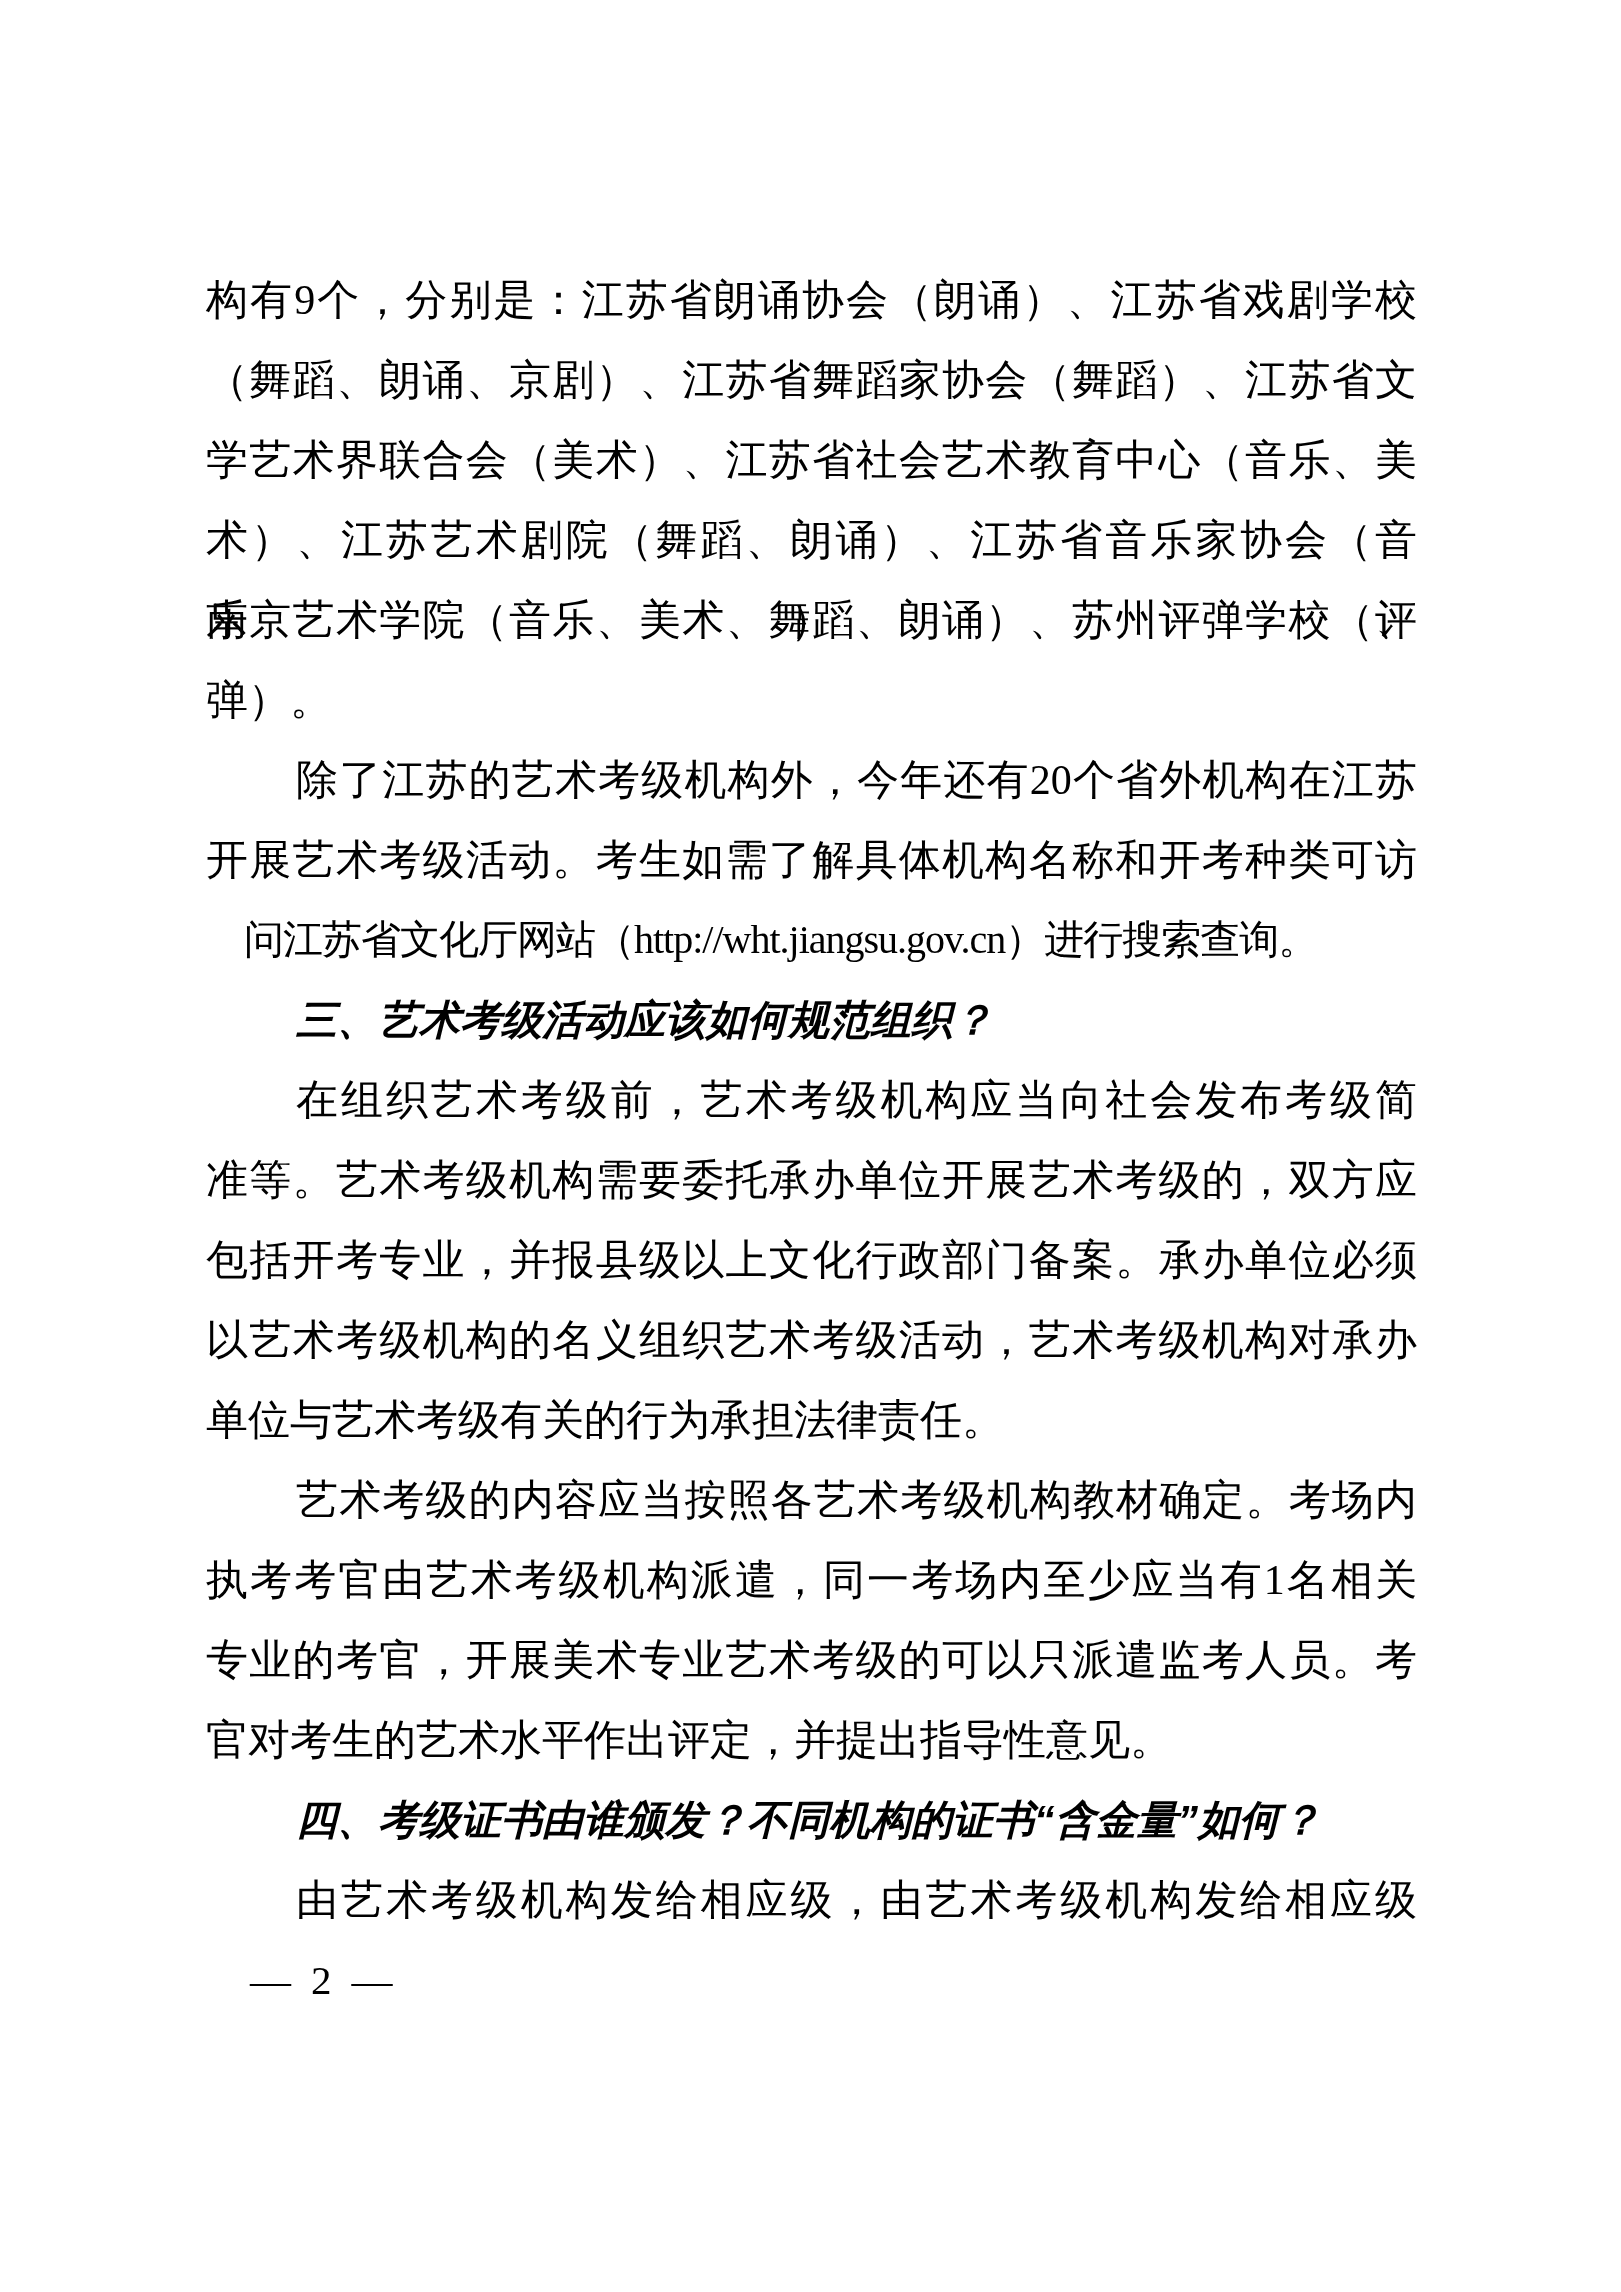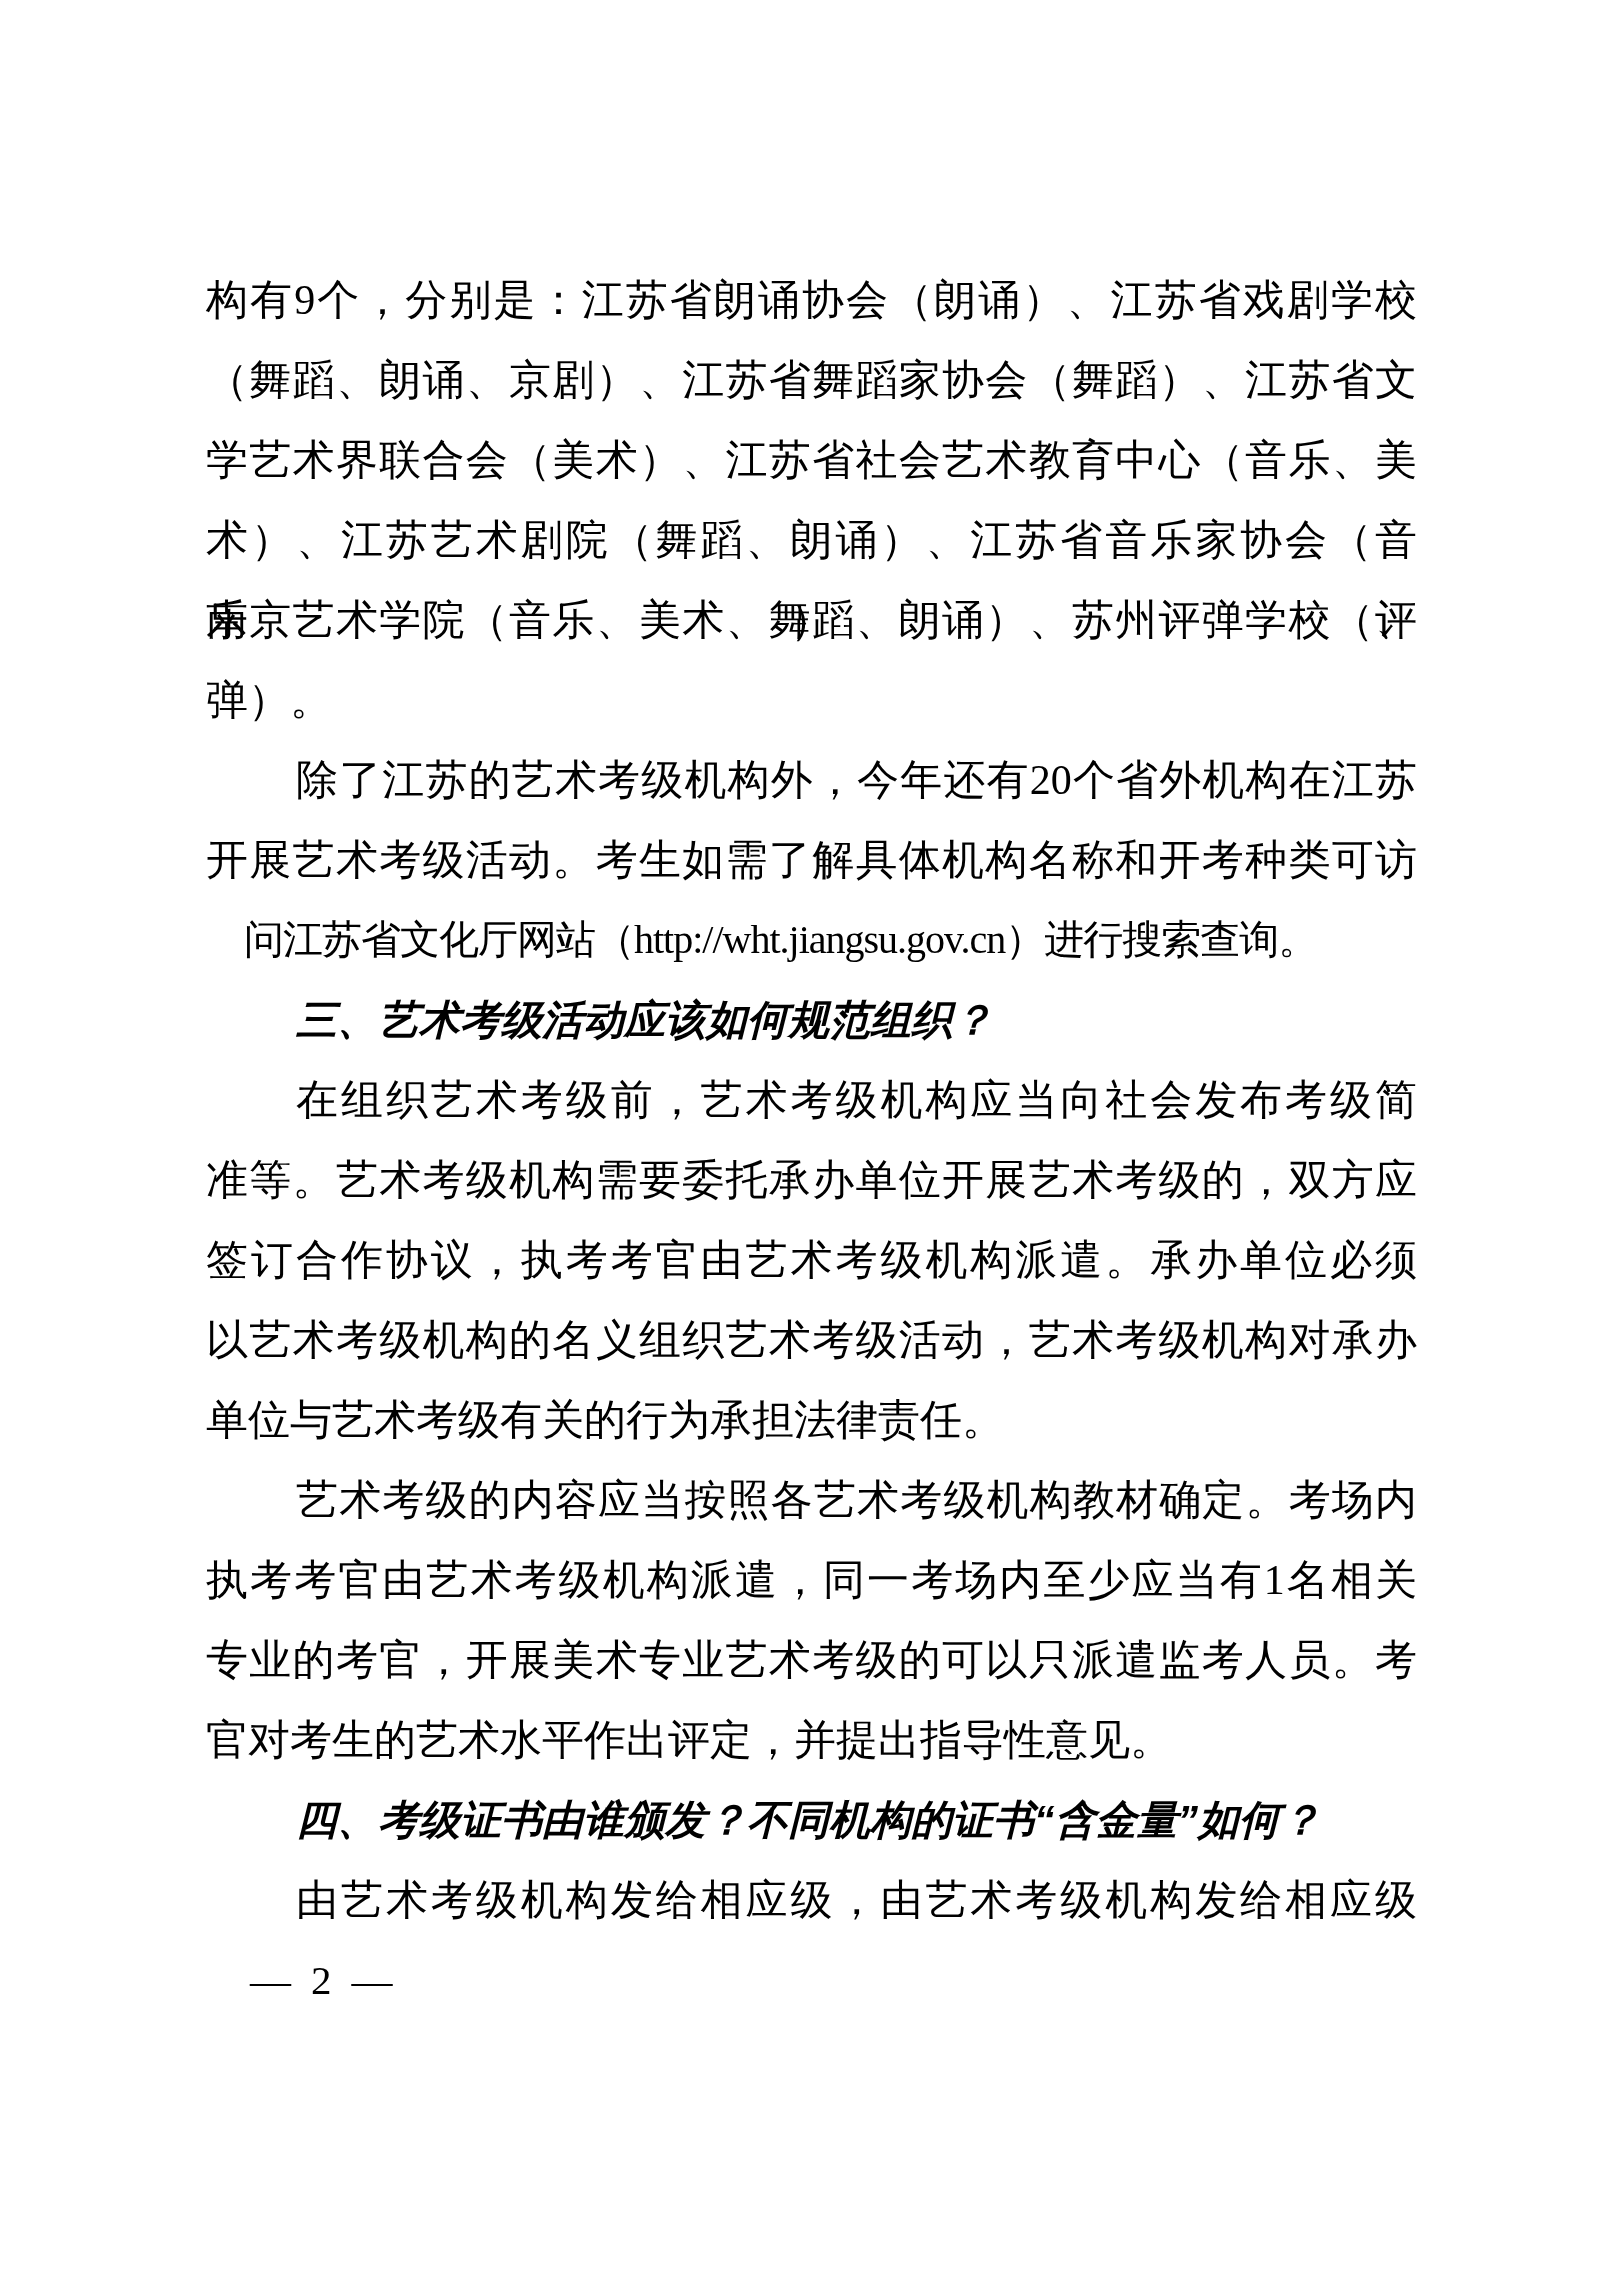--- a/index.html
+++ b/index.html
@@ -75,21 +75,21 @@
     <div class="line end">弹）。</div>
 
     <div class="line indent">除了江苏的艺术考级机构外，今年还有20个省外机构在江苏</div>
     <div class="line">开展艺术考级活动。考生如需了解具体机构名称和开考种类可访</div>
     <div class="line end tight">问江苏省文化厅网站（http://wht.jiangsu.gov.cn）进行搜索查询。</div>
 
     <div class="line indent heading end">三、艺术考级活动应该如何规范组织？</div>
 
     <div class="line indent">在组织艺术考级前，艺术考级机构应当向社会发布考级简</div>
     <div class="line">准等。艺术考级机构需要委托承办单位开展艺术考级的，双方应</div>
-    <div class="line">签订合作协议，执考考官由艺术考级机构派遣。承办单位必须</div>
+    <div class="line">包括开考专业，并报县级以上文化行政部门备案。承办单位必须</div>
     <div class="line">以艺术考级机构的名义组织艺术考级活动，艺术考级机构对承办</div>
     <div class="line end">单位与艺术考级有关的行为承担法律责任。</div>
 
     <div class="line indent">艺术考级的内容应当按照各艺术考级机构教材确定。考场内</div>
     <div class="line">执考考官由艺术考级机构派遣，同一考场内至少应当有1名相关</div>
     <div class="line">专业的考官，开展美术专业艺术考级的可以只派遣监考人员。考</div>
     <div class="line end">官对考生的艺术水平作出评定，并提出指导性意见。</div>
 
     <div class="line indent heading end">四、考级证书由谁颁发？不同机构的证书“含金量”如何？</div>
 

